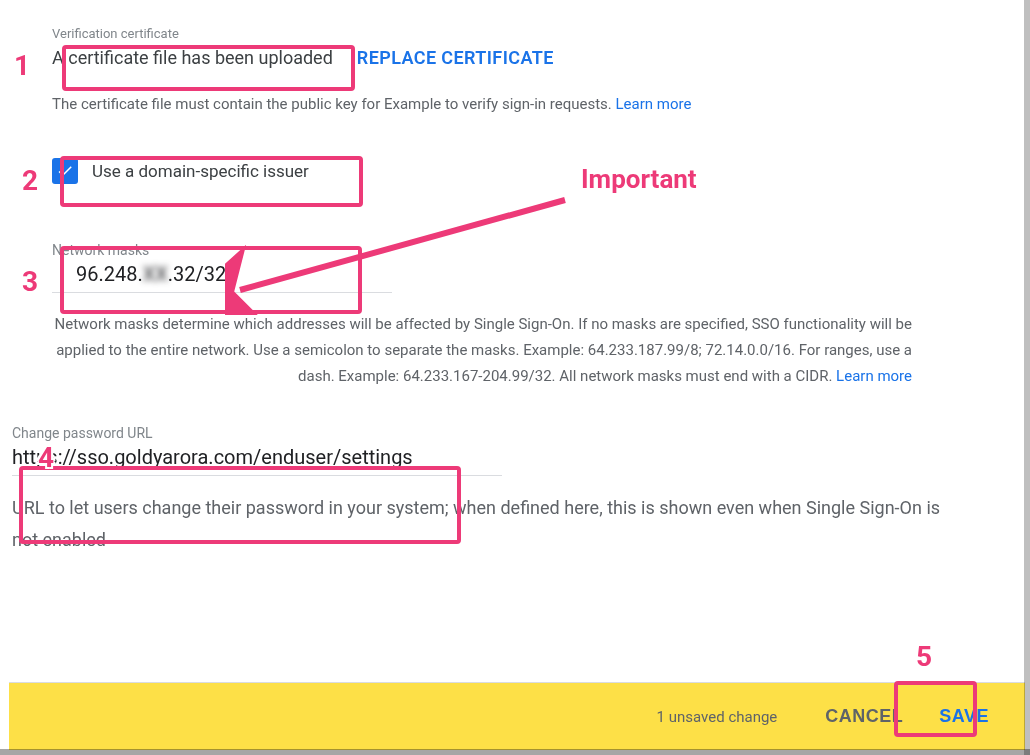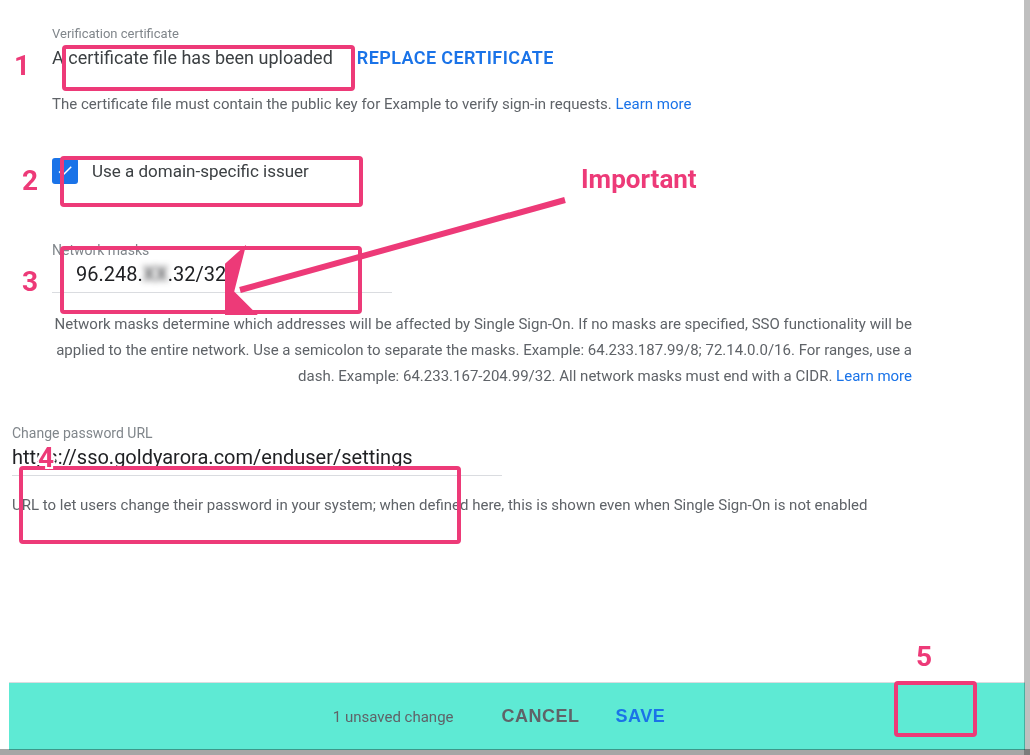--- a/index.html
+++ b/index.html
@@ -121,37 +121,37 @@
     }
     .pw-underline {
       height: 1px;
       background: #dadce0;
       width: 490px;
       margin-top: 6px;
     }
     .pw-desc {
       margin-top: 16px;
       margin-left: -40px;
-      font-size: 15px;
+      font-size: 18px;
       color: #5f6368;
       line-height: 1.75;
       max-width: 940px;
     }
 
     
     .footer-bar {
       position: absolute;
       bottom: 5px;
       left: 9px;
       right: 5px;
       height: 68px;
-      background: #5eead4;
+      background: #fde047;
       display: flex;
       align-items: center;
-      justify-content: center;
+      justify-content: flex-end;
       padding-right: 18px;
       border-top: 1px solid #dadce0;
     }
     .unsaved {
       font-size: 15px;
       color: #5f6368;
       margin-right: 30px;
     }
     .btn {
       font-size: 18px;

